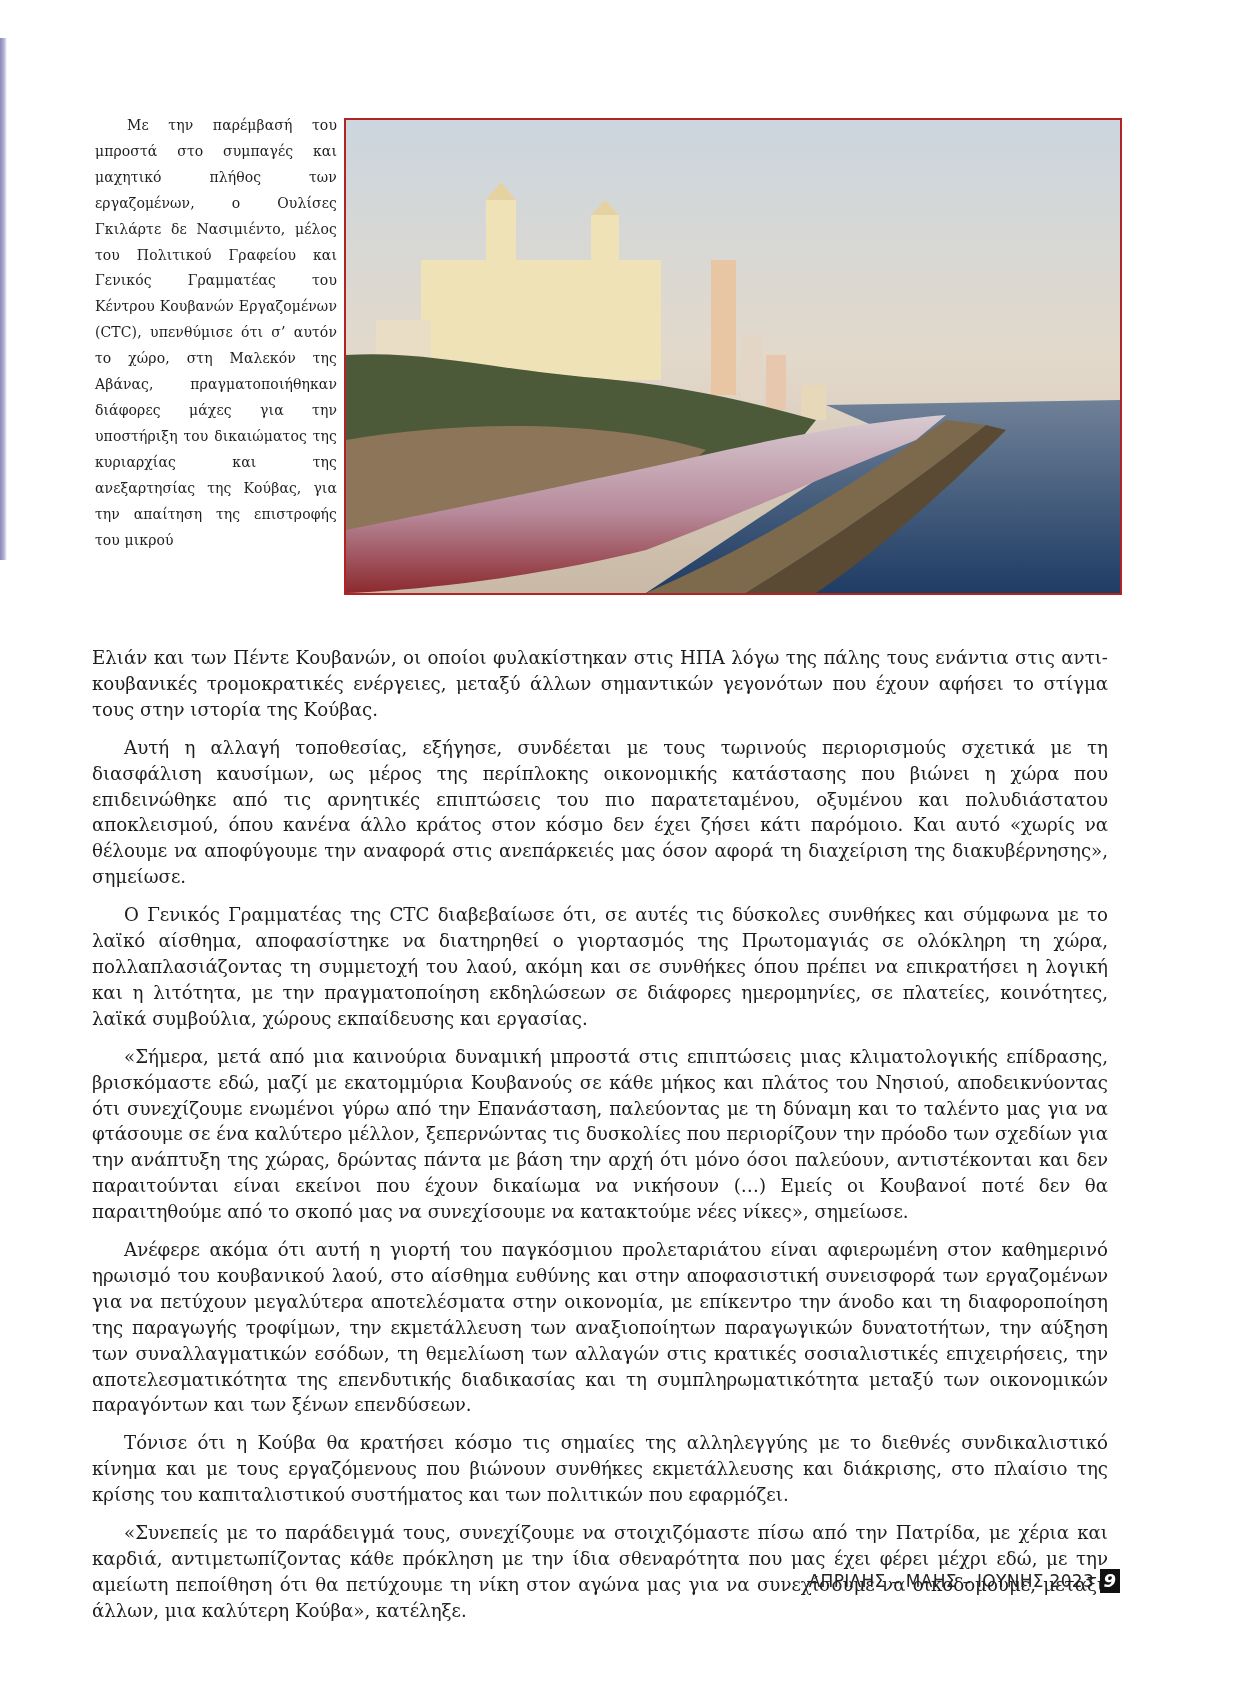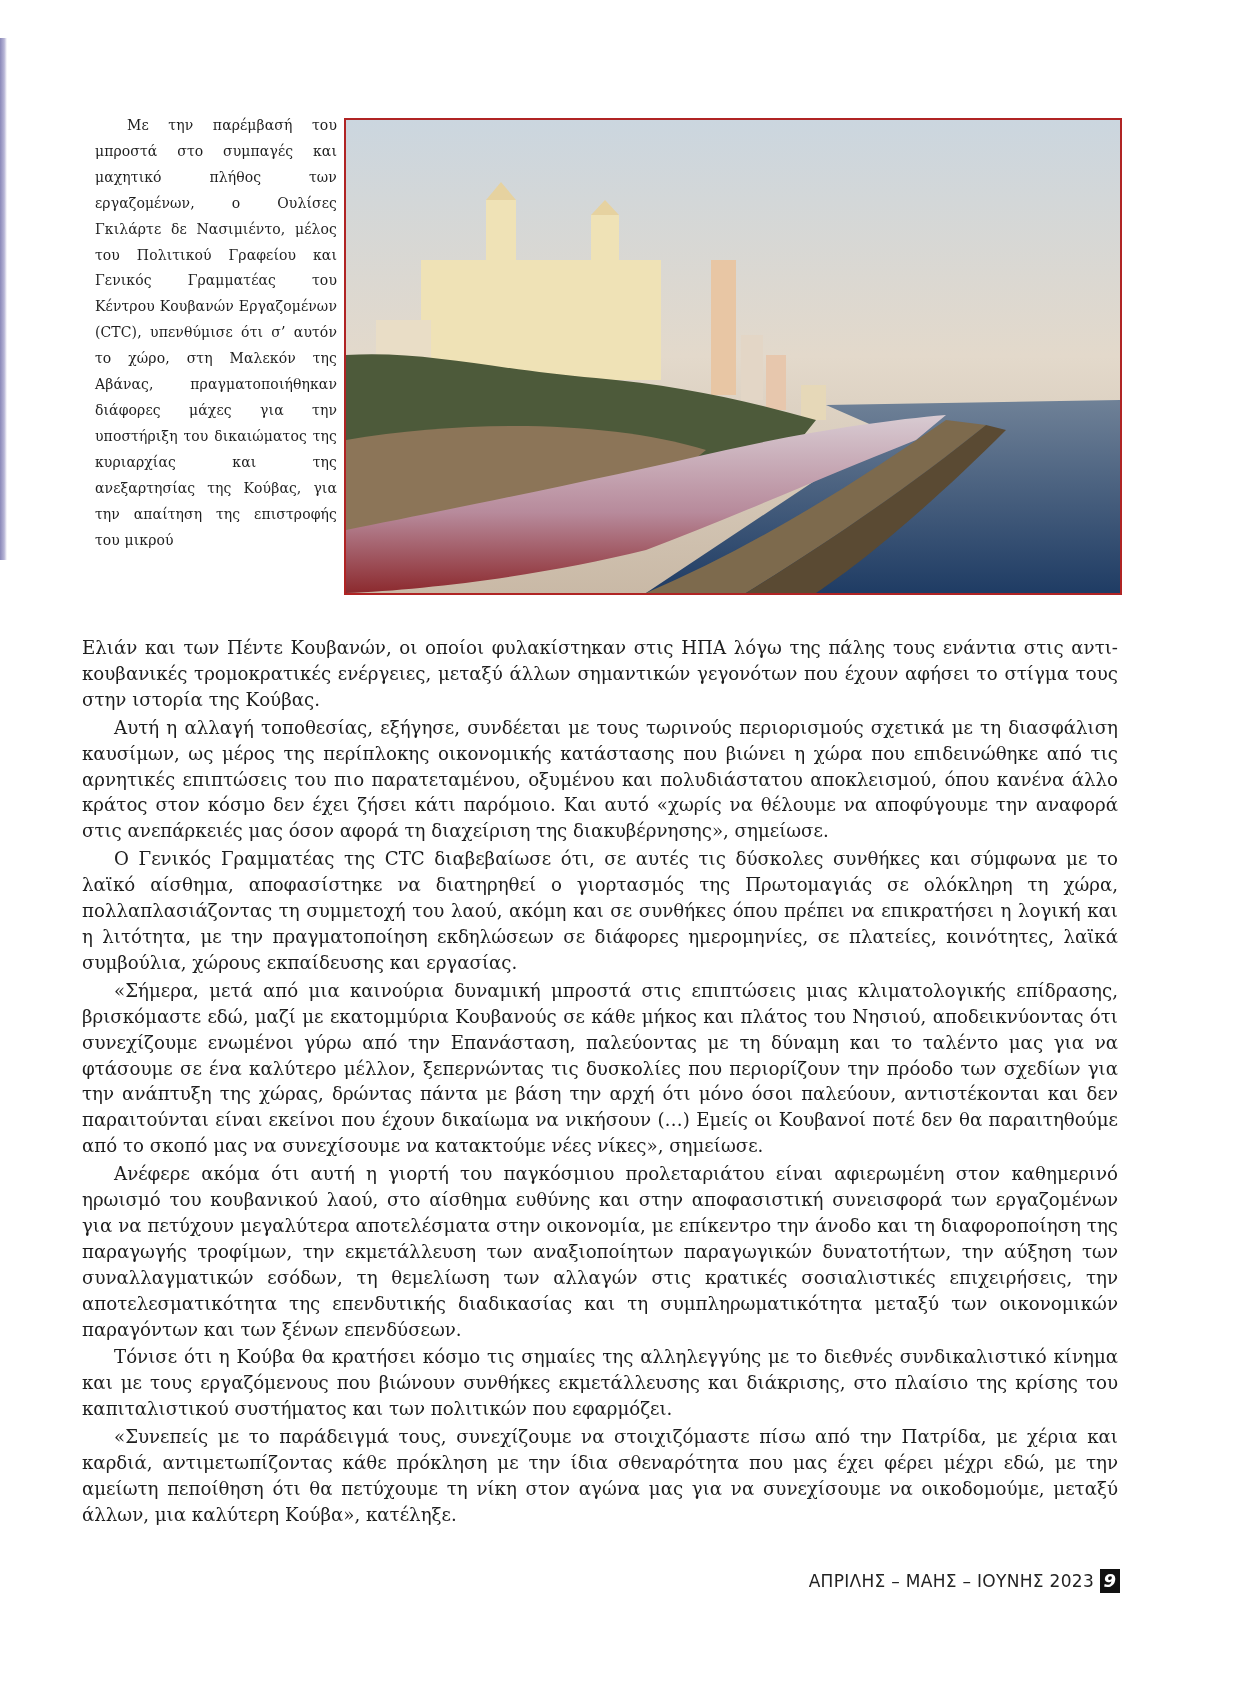--- a/index.html
+++ b/index.html
@@ -20,21 +20,21 @@
   .photo {
     position: absolute; left: 344px; top: 118px; width: 774px; height: 473px;
     border: 2px solid #b02424; box-sizing: content-box; overflow: hidden;
     background: linear-gradient(#cfd9e2 0%, #e6dccf 38%, #d9cfbf 46%, #5e6f7e 52%, #2d4a6e 100%);
   }
   .photo svg { display:block; width:100%; height:100%; }
   .body-text {
     position: absolute; left: 80px; top: 633px; width: 1040px;
     font-size: 18.2px; line-height: 25.9px; text-align: justify;
   }
-  .body-text p { margin: 2px; text-indent: 32px; }
+  .body-text p { margin: 12px; text-indent: 32px; }
   .body-text p.cont { text-indent: 0; }
   .footer {
     position: absolute; right: 121px; top: 1568px; height: 26px;
     display: flex; align-items: center; gap: 6px;
     font-family: "DejaVu Sans", "Liberation Sans", sans-serif; font-size: 17px; color: #222;
     letter-spacing: 0.3px;
   }
   .page-num {
     display:inline-block; background:#111; color:#fff; font-weight:bold; font-style: italic;
     width: 20px; height: 24px; line-height: 24px; text-align:center; font-size: 18px;

